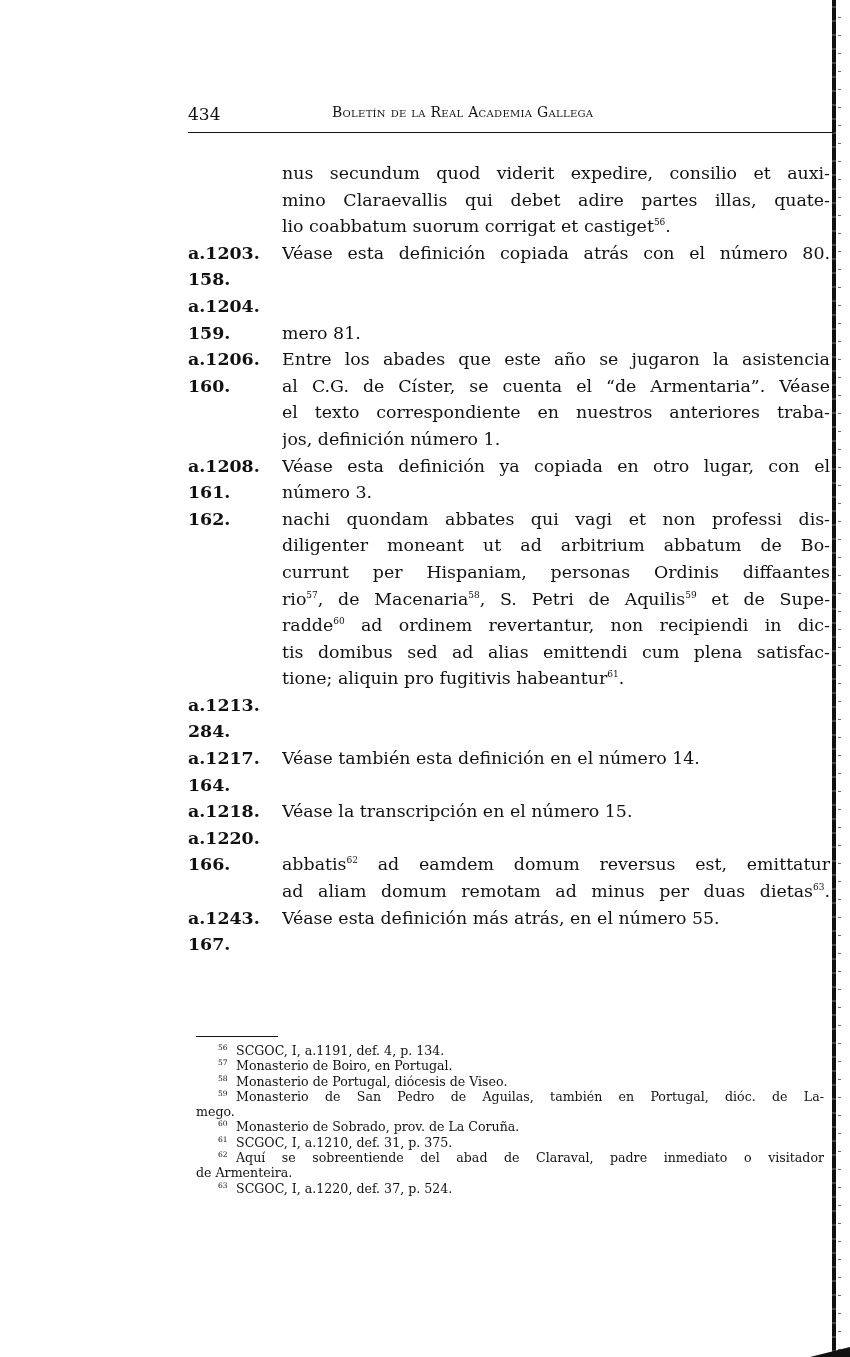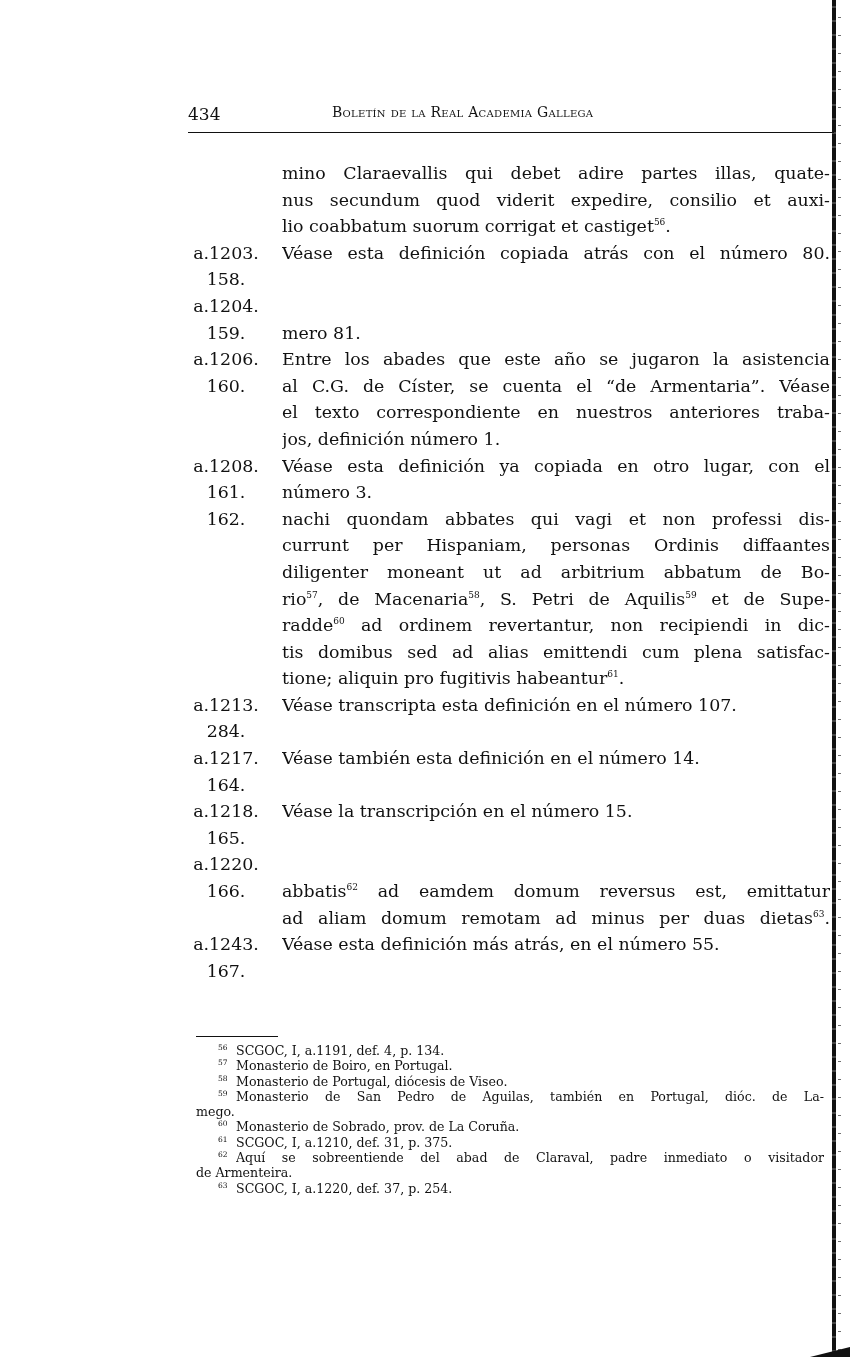--- a/index.html
+++ b/index.html
@@ -19,21 +19,21 @@
   .header { position: absolute; left: 188px; top: 104px; width: 646px; height: 24px; text-align: right; }
   .page-number { position: absolute; left: 0; top: 0; font-size: 17px; }
   .running-title { position: absolute; left: 144px; top: 0; font-size: 14px;
                    font-variant: small-caps; letter-spacing: .3px; }
   .header-rule { position: absolute; left: 188px; top: 132px; width: 646px; height: 0;
                  border-top: 1.5px solid #111; }
 
   
   .body { position: absolute; left: 188px; top: 160px; width: 646px; }
   .line { height: 26.6px; line-height: 26.6px; font-size: 17.4px; white-space: nowrap; position: relative; }
-  .lbl { position: absolute; left: 0; width: 76px; text-align: center; }
+  .lbl { position: absolute; left: 0; width: 76px; text-align: left; font-weight: bold; }
   .txt { position: absolute; left: 94px; width: 548px; text-align: justify; text-align-last: justify; overflow: hidden; }
   .txt.last { text-align-last: left; }
   sup { font-size: 9px; line-height: 0; vertical-align: 7px; }
 
   
   .fn-rule { position: absolute; left: 196px; top: 1036px; width: 82px; border-top: 1.5px solid #111; }
   .footnotes { position: absolute; left: 196px; top: 1043px; width: 640px; }
   .fn { font-size: 12.6px; line-height: 15.3px; white-space: nowrap; position: relative; height: 15.3px; }
   .fn .num { position: absolute; left: 22px; top: -3px; font-size: 7.5px; }
   .fn .t { position: absolute; left: 40px; width: 588px; text-align: justify; text-align-last: justify; overflow: hidden; }
@@ -49,24 +49,24 @@
   <div class="corner"></div>
 
   <div class="header">
     <span class="page-number">434</span>
     <span class="running-title">Boletín de la Real Academia Gallega</span>
   </div>
   <div class="header-rule"></div>
 
   <div class="body" id="body">
       <div class="line">
+        <span class="txt"><span>nus secundum quod viderit expedire, consilio et auxi-</span></span>
+      </div>
+      <div class="line">
         <span class="txt"><span>mino Claraevallis qui debet adire partes illas, quate-</span></span>
-      </div>
-      <div class="line">
-        <span class="txt"><span>nus secundum quod viderit expedire, consilio et auxi-</span></span>
       </div>
       <div class="line">
         <span class="txt last"><span>lio coabbatum suorum corrigat et castiget</span><sup>56</sup><span>.</span></span>
       </div>
       <div class="line">
         <span class="lbl">a.1203.</span>
         <span class="txt"><span>Véase esta definición copiada atrás con el número 80.</span></span>
       </div>
       <div class="line">
         <span class="lbl">158.</span>
@@ -99,62 +99,57 @@
       </div>
       <div class="line">
         <span class="lbl">161.</span>
         <span class="txt last"><span>número 3.</span></span>
       </div>
       <div class="line">
         <span class="lbl">162.</span>
         <span class="txt"><span>nachi quondam abbates qui vagi et non professi dis-</span></span>
       </div>
       <div class="line">
+        <span class="txt"><span>diligenter moneant ut ad arbitrium abbatum de Bo-</span></span>
+      </div>
+      <div class="line">
         <span class="txt"><span>currunt per Hispaniam, personas Ordinis diffaantes</span></span>
       </div>
       <div class="line">
-        <span class="txt"><span>diligenter moneant ut ad arbitrium abbatum de Bo-</span></span>
-      </div>
-      <div class="line">
         <span class="txt"><span>rio</span><sup>57</sup><span>, de Macenaria</span><sup>58</sup><span>, S. Petri de Aquilis</span><sup>59</sup><span> et de Supe-</span></span>
       </div>
       <div class="line">
         <span class="txt"><span>radde</span><sup>60</sup><span> ad ordinem revertantur, non recipiendi in dic-</span></span>
       </div>
       <div class="line">
         <span class="txt"><span>tis domibus sed ad alias emittendi cum plena satisfac-</span></span>
       </div>
       <div class="line">
         <span class="txt last"><span>tione; aliquin pro fugitivis habeantur</span><sup>61</sup><span>.</span></span>
       </div>
       <div class="line">
         <span class="lbl">a.1213.</span>
-        <span class="txt last"><span>Véase transcripta esta definición en el número 107.</span></span>
       </div>
       <div class="line">
         <span class="lbl">284.</span>
         <span class="txt last"><span></span></span>
       </div>
       <div class="line">
         <span class="lbl">a.1217.</span>
         <span class="txt last"><span>Véase también esta definición en el número 14.</span></span>
       </div>
       <div class="line">
         <span class="lbl">164.</span>
         <span class="txt last"><span></span></span>
       </div>
       <div class="line">
         <span class="lbl">a.1218.</span>
         <span class="txt last"><span>Véase la transcripción en el número 15.</span></span>
       </div>
       <div class="line">
-        <span class="lbl">165.</span>
-        <span class="txt last"><span></span></span>
-      </div>
-      <div class="line">
         <span class="lbl">a.1220.</span>
       </div>
       <div class="line">
         <span class="lbl">166.</span>
         <span class="txt"><span>abbatis</span><sup>62</sup><span> ad eamdem domum reversus est, emittatur</span></span>
       </div>
       <div class="line">
         <span class="txt"><span>ad aliam domum remotam ad minus per duas dietas</span><sup>63</sup><span>.</span></span>
       </div>
       <div class="line">
@@ -198,16 +193,16 @@
       </div>
       <div class="fn">
         <span class="num">62</span>
         <span class="t">Aquí se sobreentiende del abad de Claraval, padre inmediato o visitador</span>
       </div>
       <div class="fn">
         <span class="cont">de Armenteira.</span>
       </div>
       <div class="fn">
         <span class="num">63</span>
-        <span class="t last">SCGOC, I, a.1220, def. 37, p. 254.</span>
+        <span class="t last">SCGOC, I, a.1220, def. 37, p. 524.</span>
       </div>
     </div>
 </div>
 
 </body></html>

